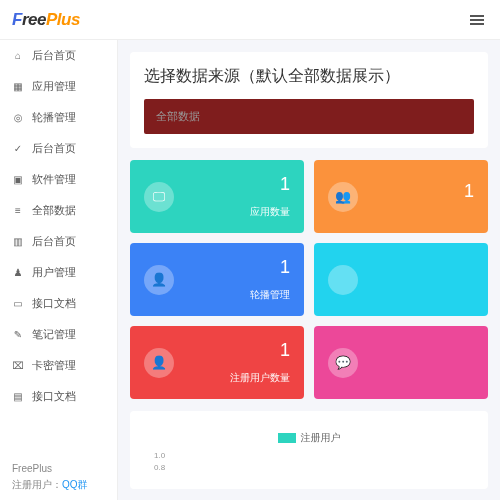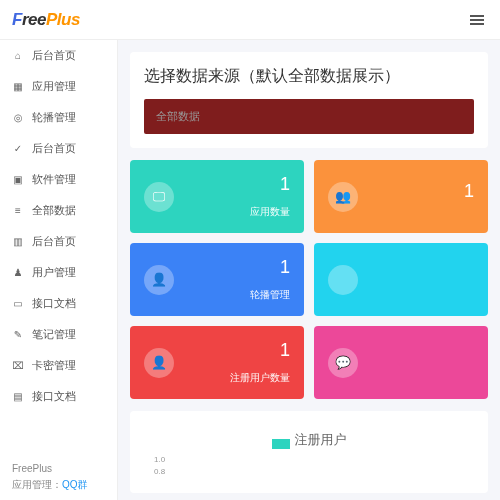--- a/index.html
+++ b/index.html
@@ -17,21 +17,21 @@
 .main{margin-left:118px;margin-top:40px;padding:12px;height:calc(500px - 40px);overflow-y:auto}
 .panel{background:#fff;border-radius:4px;padding:14px;margin-bottom:12px}
 .panel-title{font-size:16px;color:#333;margin-bottom:12px}
 .select-box{background:#7f1d1d;padding:10px 12px;font-size:11px;color:#999;border-radius:2px}
 .cards{display:grid;grid-template-columns:1fr 1fr;gap:10px;margin-bottom:12px}
 .card{border-radius:4px;padding:14px;color:#fff;display:flex;align-items:center;min-height:70px}
 .card-ico{width:30px;height:30px;border-radius:50%;background:rgba(255,255,255,.3);display:flex;align-items:center;justify-content:center;font-size:13px}
 .card-txt{margin-left:auto;text-align:right}
 .card-num{font-size:18px;font-weight:300}
 .card-lbl{font-size:10px;margin-top:10px;opacity:.95}
-.legend{display:flex;justify-content:center;align-items:flex-end;font-size:13px;color:#666;margin:6px 0}
+.legend{display:flex;justify-content:center;align-items:center;font-size:10px;color:#666;margin:6px 0}
 .legend-sw{width:18px;height:10px;background:#2dd4bf;margin-right:5px}
 .axis{font-size:8px;color:#999;padding-left:10px}
 .axis div{height:12px}
 </style>
 </head>
 <body>
 
 <div class="top">
   <div class="logo">
     <span class="c1">F</span><span class="c2">r</span><span class="c3">e</span><span class="c4">e</span><span class="c5">P</span><span class="c6">l</span><span class="c7">u</span><span class="c8">s</span>
@@ -90,21 +90,21 @@
         <span>卡密管理</span>
       </div>
       <div class="nav-item">
         <span class="ico">▤</span>
         <span>接口文档</span>
       </div>
     </div>
   <div class="footer-info">
     <div>FreePlus</div>
     <div style="margin-top:4px">
-      <span>应用管理：</span><span class="qq">QQ群</span>
+      <span>注册用户：</span><span class="qq">QQ群</span>
     </div>
   </div>
 </div>
 
 <div class="main">
   <div class="panel">
     <div class="panel-title">选择数据来源（默认全部数据展示）</div>
     <div class="select-box">全部数据</div>
   </div>
 

